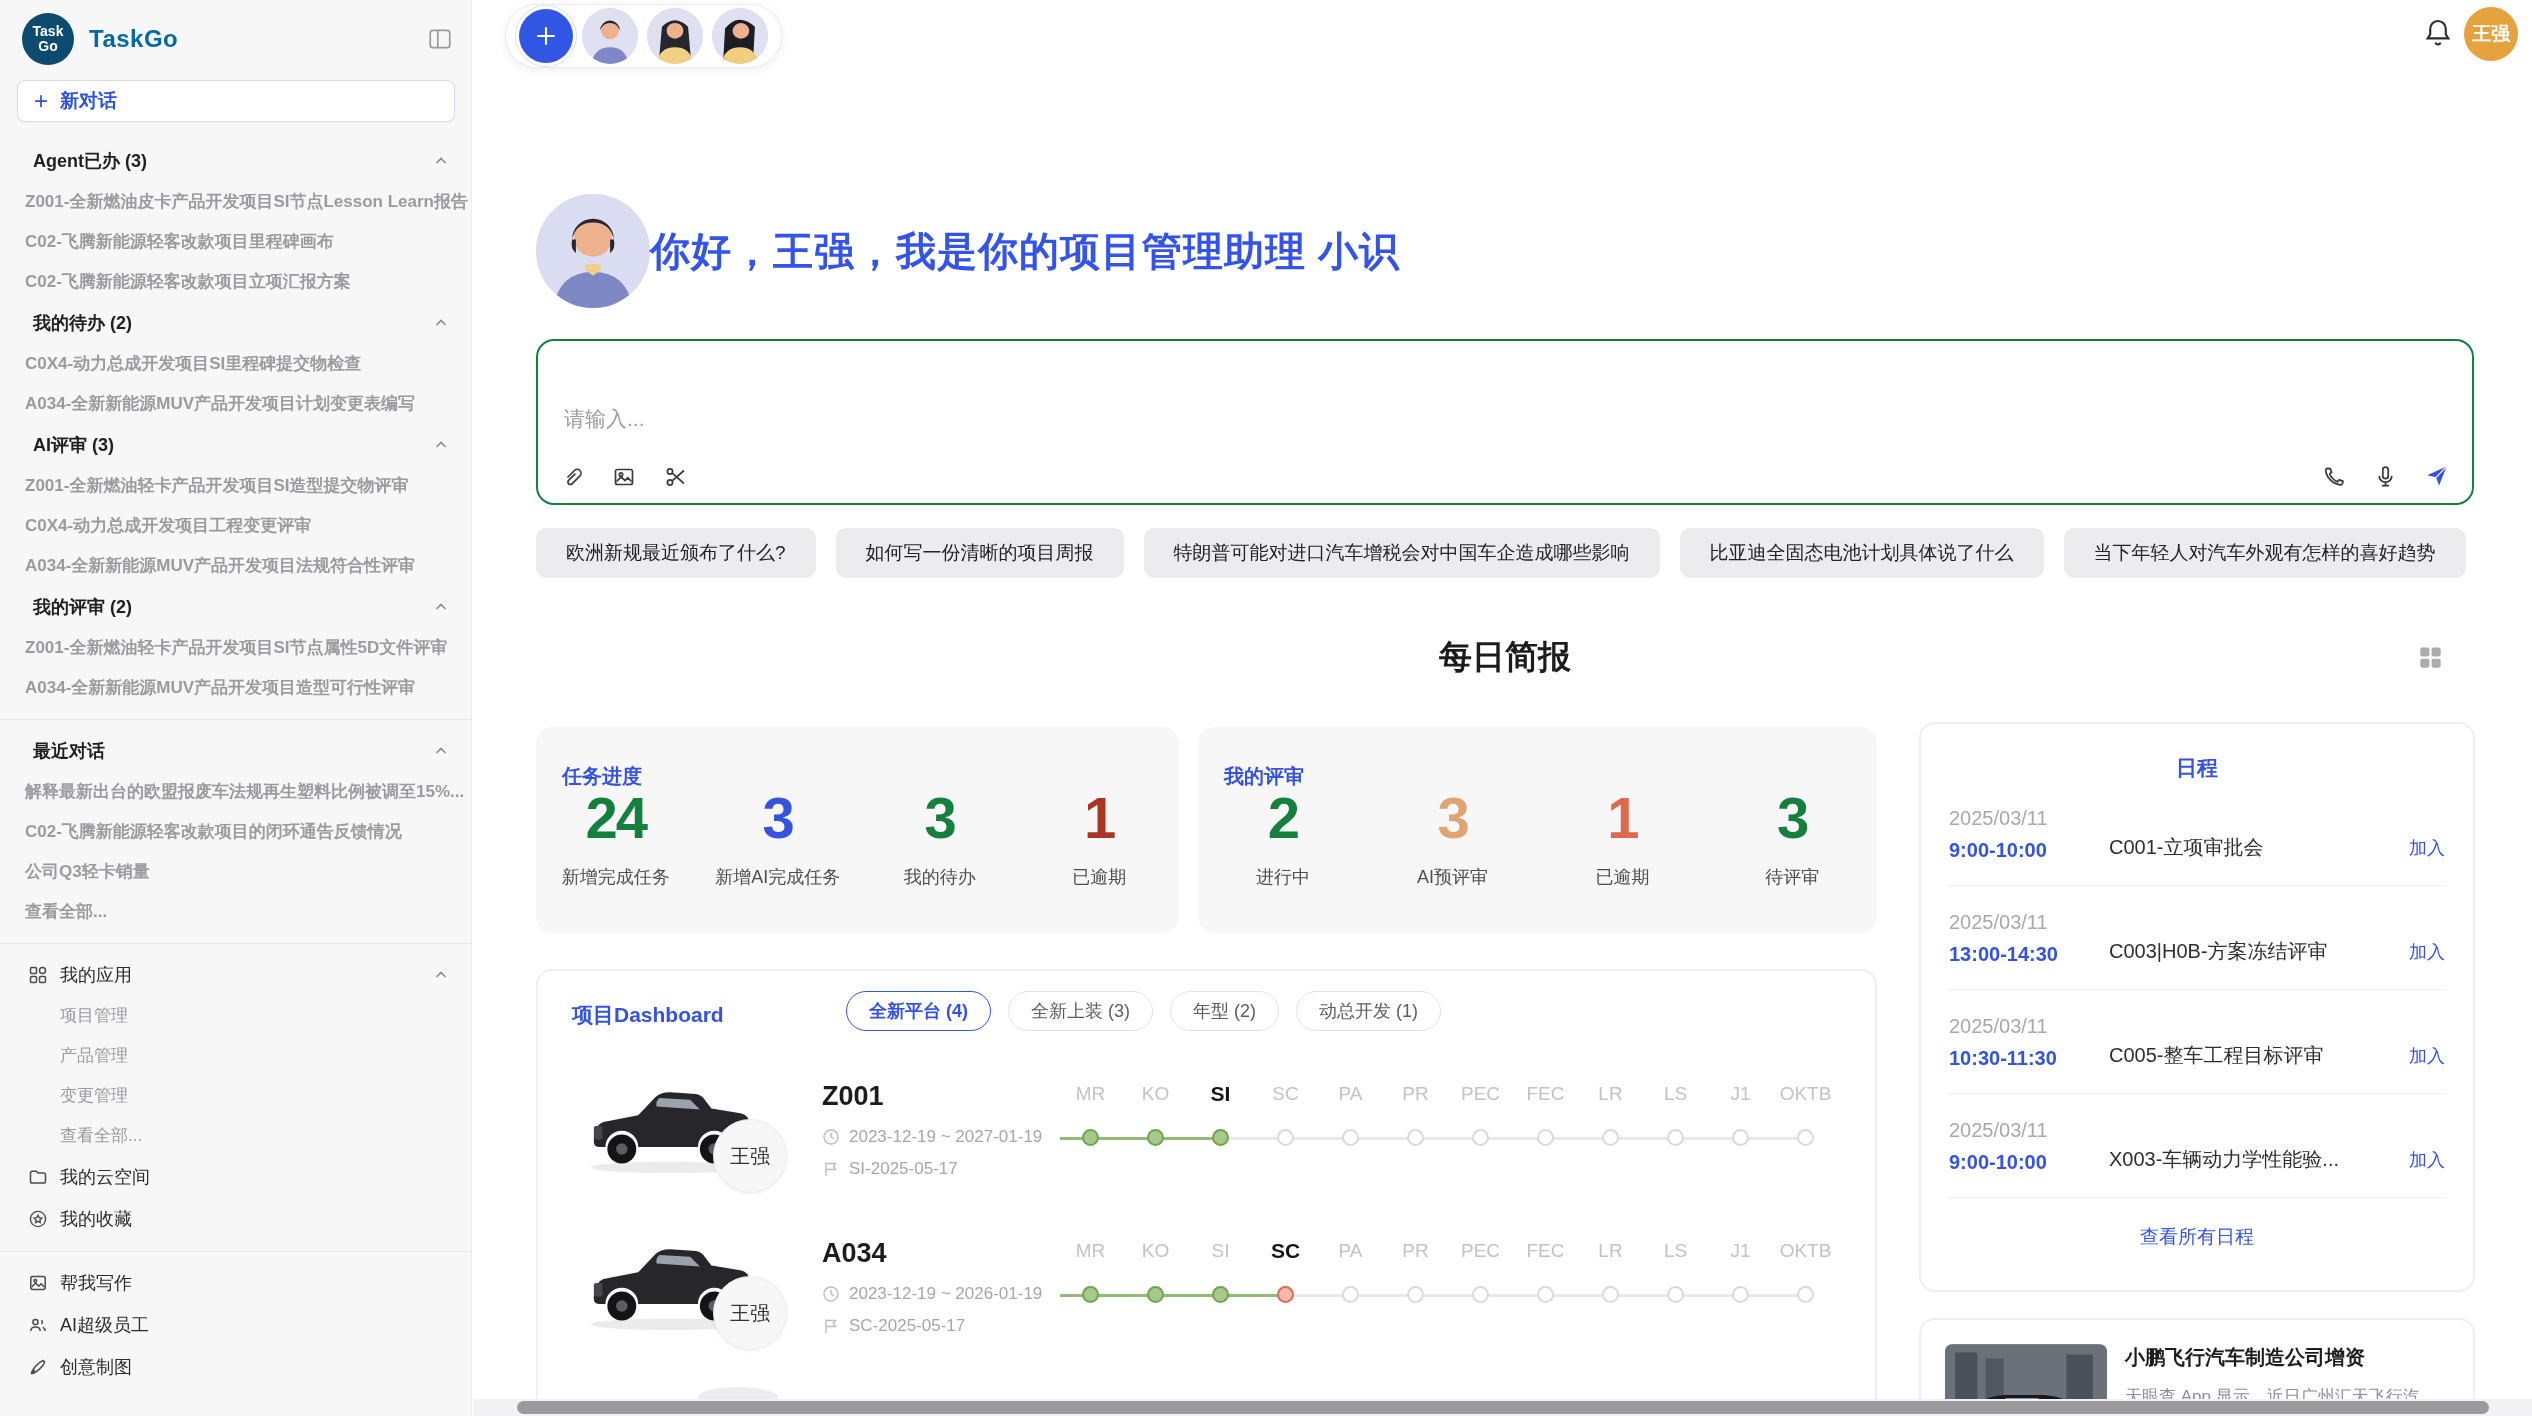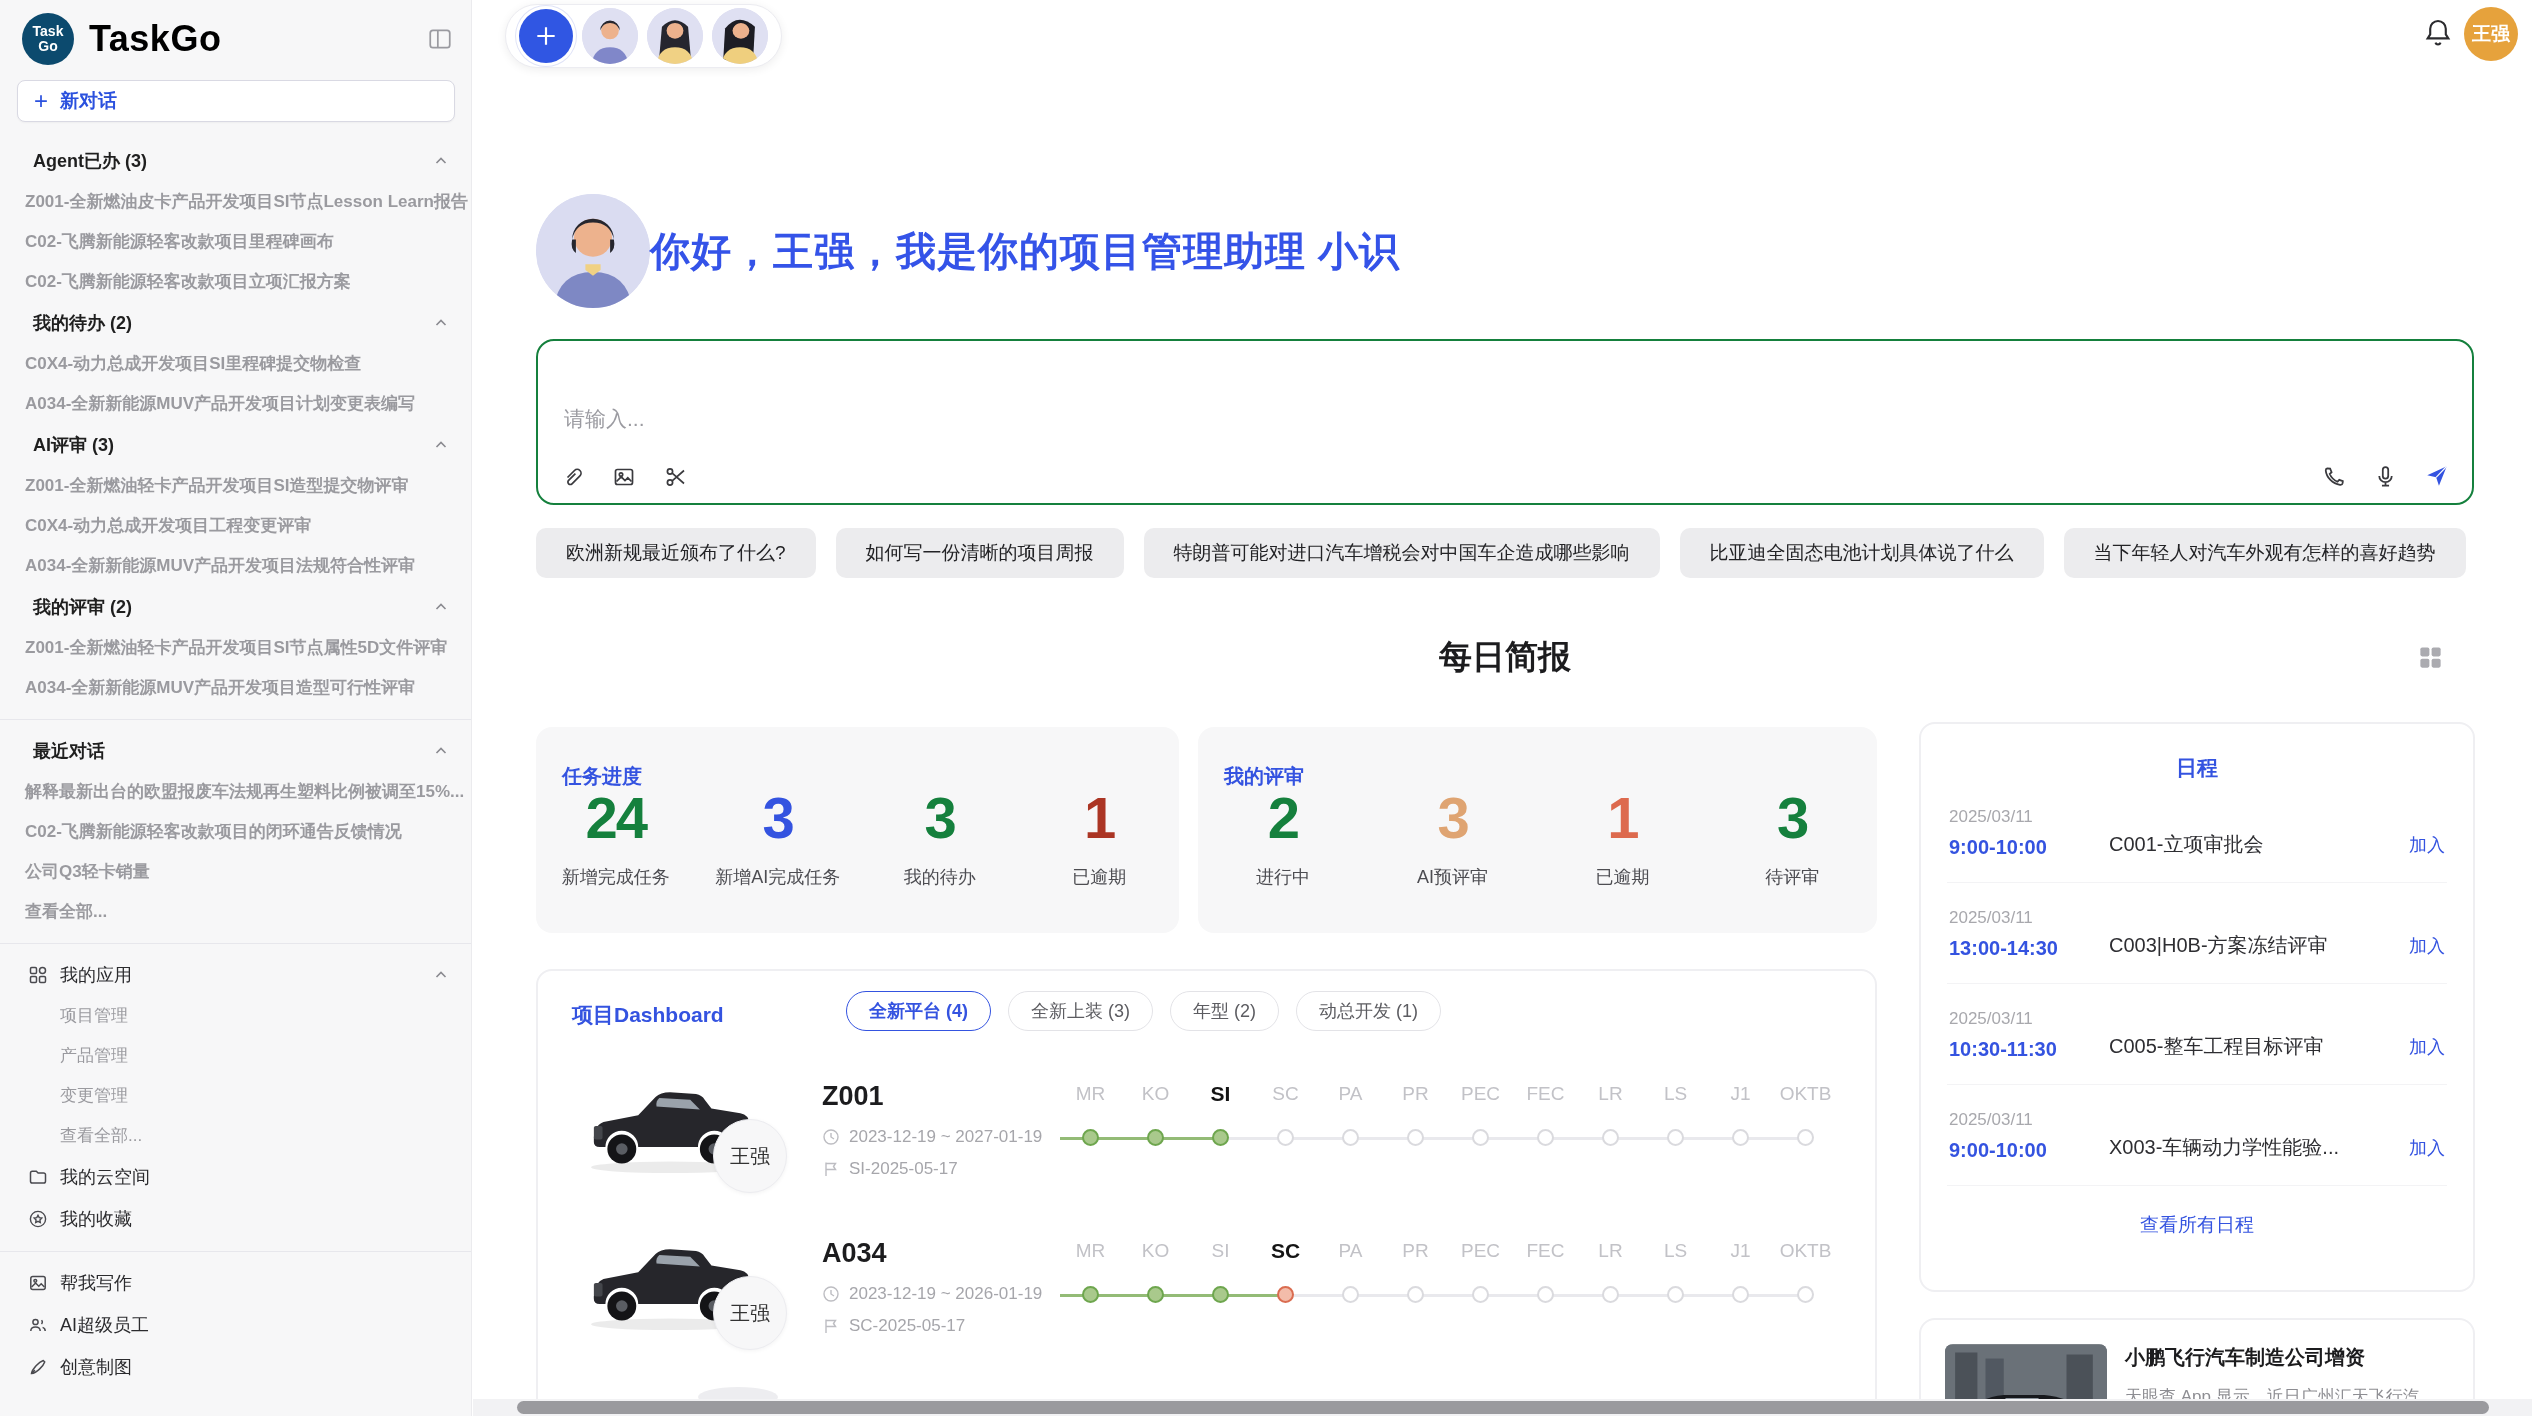--- a/index.html
+++ b/index.html
@@ -7,21 +7,21 @@
   body { font-family:"Liberation Sans","DejaVu Sans",sans-serif; color:#262626; }
   .canvas { position:relative; width:2532px; height:1416px; overflow:hidden; background:#fff; }
 
   
   .sidebar { position:absolute; left:0; top:0; width:472px; height:1416px;
              background:#f7f7f8; border-right:1px solid #ebebee; overflow:hidden; }
   .side-head { display:flex; align-items:center; padding:12px 18px 0 22px; height:66px; }
   .logo-circle { width:52px; height:52px; border-radius:50%; background:#0c4a6e; color:#fff;
                  display:flex; flex-direction:column; align-items:center; justify-content:center;
                  font-size:14px; font-weight:700; line-height:1.05; flex:0 0 auto; }
-  .side-title { margin-left:15px; font-size:36px; font-weight:700; color:#000000; letter-spacing:.5px; }
+  .side-title { margin-left:15px; font-size:24px; font-weight:700; color:#0369a1; letter-spacing:.5px; }
   .collapse-btn { margin-left:auto; cursor:pointer; display:flex; }
   .new-chat { margin:14px 16px 0 17px; height:42px; width:438px; background:#fff;
               border:1px solid #d9d9e3; border-radius:8px; display:flex; align-items:center;
               padding:0 16px; color:#2b51de; font-size:19px; font-weight:600; cursor:pointer;
               box-shadow:0 1px 2px rgba(0,0,0,.04); }
   .new-chat .plus { font-size:24px; font-weight:400; margin-right:12px; line-height:1; }
   .side-scroll { margin-top:18px; }
   .sec-h { height:42px; display:flex; align-items:center; padding:0 22px 0 33px;
            font-size:18px; font-weight:600; color:#1f1f1f; cursor:pointer; }
   .sec-h .chev { margin-left:auto; display:flex; }
@@ -118,21 +118,21 @@
   .dot.overdue { background:#f3bcaa; border-color:#da6c50; }
   .next-row-hint { position:absolute; left:160px; top:416px; width:80px; height:20px; border-radius:50%;
                    background:#ededf0; }
 
   
   .sched { position:absolute; left:1919px; top:722px; width:556px; height:570px; background:#fff;
            border:2px solid #efeff2; border-radius:16px; padding:0 26px; }
   .sched-title { text-align:center; margin-top:30px; font-size:21px; font-weight:600; color:#3453e0; }
   .sch-item { display:flex; align-items:flex-end; padding:25px 2px 23px 2px; border-bottom:1px solid #f3f3f5; }
   .sch-left { width:160px; flex:0 0 auto; }
-  .sch-date { font-size:17px; color:#a8a8ad; }
+  .sch-date { font-size:20px; color:#a8a8ad; }
   .sch-time { margin-top:9px; font-size:20px; font-weight:700; color:#3453e0; }
   .sch-name { flex:1; font-size:20px; color:#2e2e32; padding-bottom:1px; white-space:nowrap; overflow:hidden; }
   .sch-join { color:#3453e0; font-size:18px; padding-bottom:2px; cursor:pointer; }
   .sch-viewall { text-align:center; margin-top:26px; color:#3453e0; font-size:19px; cursor:pointer; }
 
   
   .news { position:absolute; left:1919px; top:1318px; width:556px; height:132px; background:#fff;
           border:2px solid #efeff2; border-radius:16px; cursor:pointer; }
   .news-img { position:absolute; left:24px; top:24px; width:162px; height:98px; border-radius:8px; overflow:hidden; }
   .news-title { position:absolute; left:204px; top:24px; width:330px; font-size:20px; font-weight:700; color:#1c1c1e; }

